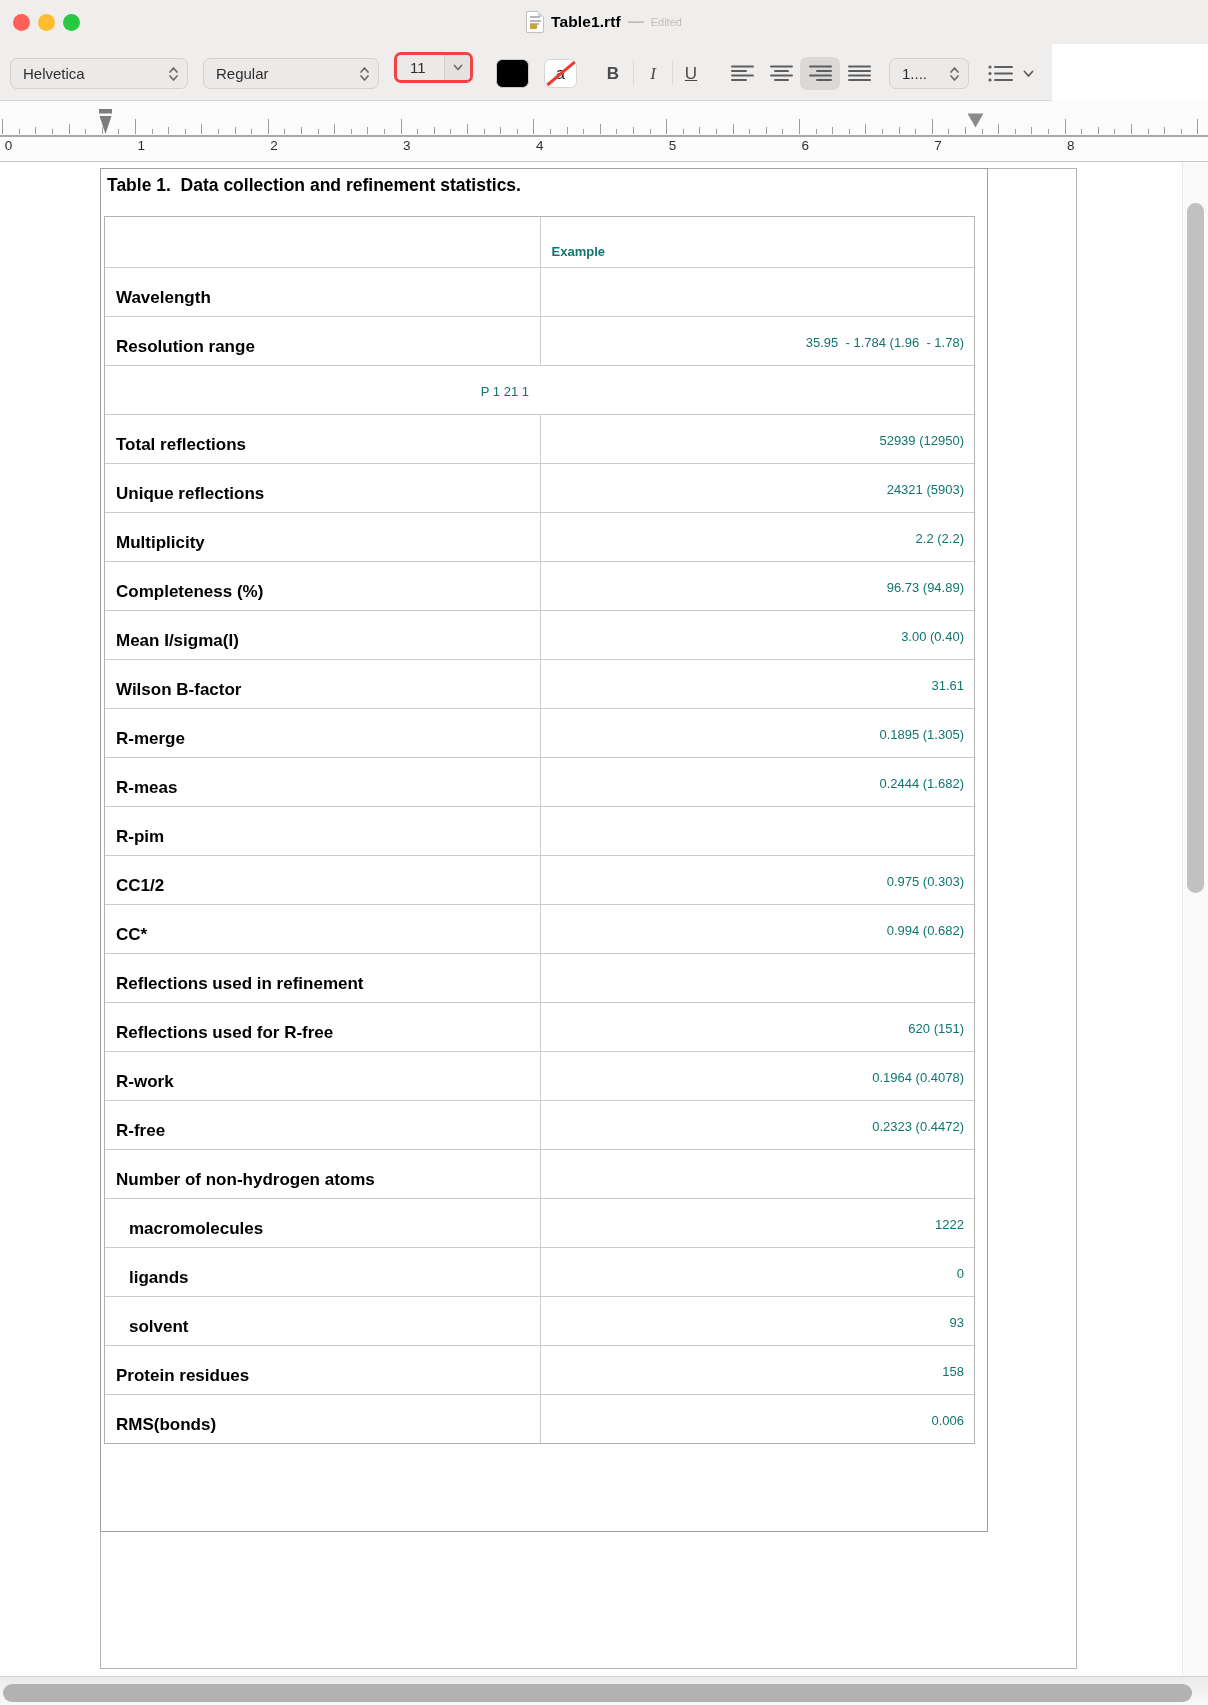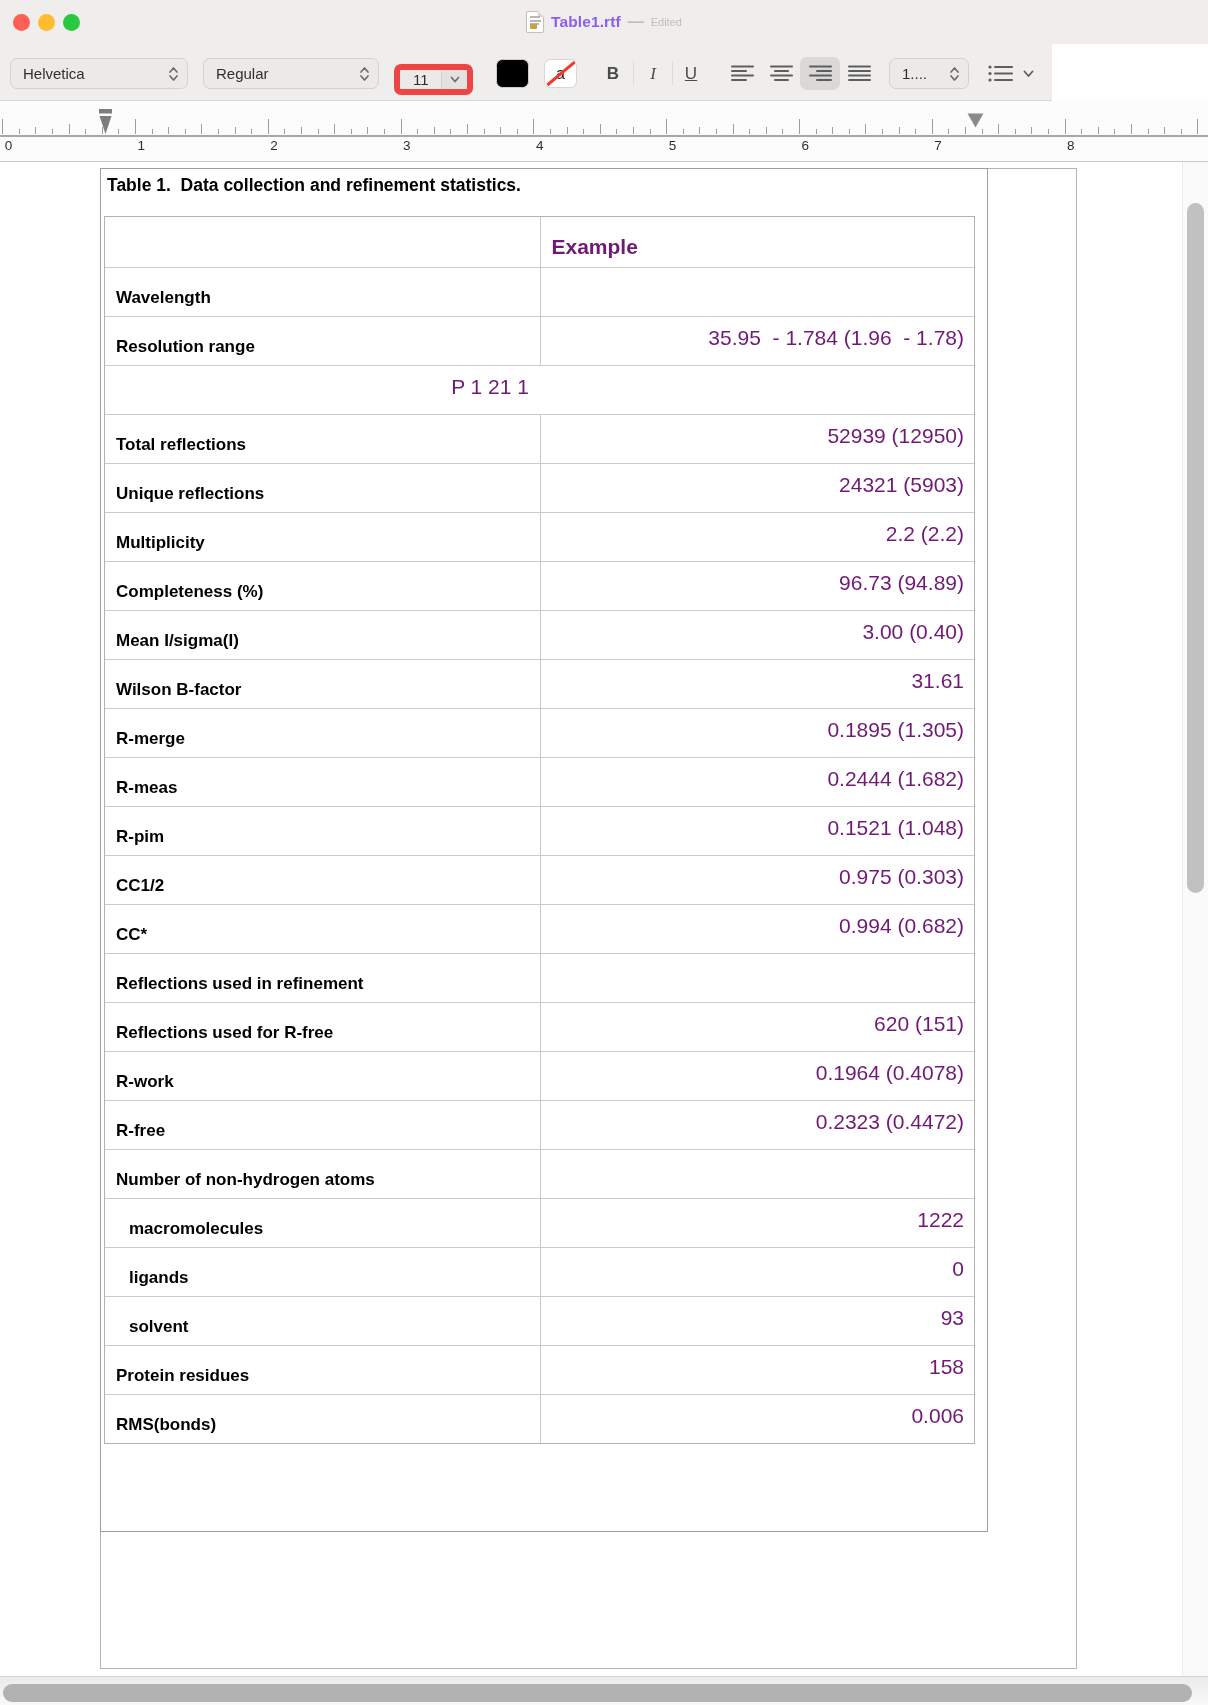--- a/index.html
+++ b/index.html
@@ -12,30 +12,30 @@
   .traffic { position:absolute; top:14px; width:17px; height:17px; border-radius:50%; }
   .tl-close { left:13px;  background:#FF5F57; }
   .tl-min   { left:38px;  background:#FEBC2E; }
   .tl-zoom  { left:63px;  background:#28C840; }
   .titlewrap { position:absolute; left:0; top:0; width:100%; height:44px; display:flex; align-items:center; justify-content:center; gap:7px; }
   .docicon { position:relative; width:18px; height:22px; background:#fff; border:1px solid #c3c1bf; border-radius:2px; box-shadow:0 0 1px rgba(0,0,0,.15); }
   .docicon .fold { position:absolute; right:-1px; top:-1px; width:0; height:0; border-left:6px solid #d8d6d4; border-top:6px solid #f0eeec; }
   .docicon .ln { position:absolute; left:3px; height:1.5px; background:#b9b7b5; }
   .docicon .ln1 { top:4px; width:10px; } .docicon .ln2 { top:8px; width:11px; } .docicon .ln3 { top:11px; width:9px; }
   .docicon .blob { position:absolute; left:3px; bottom:3px; width:7px; height:5px; background:#c8a23c; border-radius:1px; }
-  .doc-title { font-size:15.5px; font-weight:bold; color:#8b5cf6; letter-spacing:.1px; }
+  .doc-title { font-size:15.5px; font-weight:bold; color:#000000; letter-spacing:.1px; }
   .doc-dash { font-size:16px; color:#c0beba; font-weight:bold; }
   .doc-edited { font-size:11px; color:#c0beba; }
 
   
   .toolbar { position:absolute; left:0; top:44px; width:1052px; height:57px; background:#f0eeec; border-bottom:1px solid #d9d7d5; }
   .dd { position:absolute; top:14px; height:31px; background:#eceae8; border:1px solid #d4d2d0; border-radius:7px; display:flex; align-items:center; padding:0 8px 0 12px; font-size:15px; color:#2f2f2f; }
   .dd .lbl { flex:1 1 auto; }
   .updown { width:11px; height:18px; flex:0 0 auto; }
-  .combo { position:absolute; top:20px; height:31px; background:#eceae8; border:6px solid #ef4444; border-radius:7px; display:flex; align-items:stretch; font-size:15px; color:#2f2f2f; overflow:hidden; }
+  .combo { position:absolute; top:8px; height:31px; background:#eceae8; border:3px solid #ef4444; border-radius:7px; display:flex; align-items:stretch; font-size:15px; color:#2f2f2f; overflow:hidden; }
   .combo .num { display:flex; align-items:center; padding-left:13px; flex:1; }
   .combo .cbtn { width:26px; display:flex; align-items:center; justify-content:center; border-left:1px solid #d4d2d0; background:#e4e2e0; }
   .well { position:absolute; top:15px; width:33px; height:29px; border-radius:6.5px; }
   .well-black { background:#000; border:1px solid #cfcdcb; }
   .well-bg { background:#fff; border:1px solid #d8d6d4; display:flex; align-items:center; justify-content:center; font-size:16px; color:#1c1c1c; overflow:hidden; }
   .well-bg .slash { position:absolute; width:36px; height:2.6px; background:#ef3b2f; transform:rotate(-40deg); }
   .txtbtn { position:absolute; top:14px; width:30px; height:31px; display:flex; align-items:center; justify-content:center; font-size:17px; color:#4a4a4a; border-radius:6px; }
   .tsep { position:absolute; top:17px; width:1px; height:24px; background:#dcdad8; }
   .alignbtn { position:absolute; top:13px; width:40px; height:33px; display:flex; align-items:center; justify-content:center; border-radius:7px; }
   .alignbtn.selected { background:#dbd9d7; }
@@ -53,21 +53,21 @@
   .content { position:absolute; left:0; top:162px; width:1208px; height:1514px; background:#ffffff; overflow:hidden; }
   .pagebox { position:absolute; left:100px; top:6px; width:977px; height:1501px; border:1px solid #b6b4b2; background:#fff; }
   .tableframe { position:absolute; left:100px; top:6px; width:888px; height:1364px; border:1px solid #9e9e9e; background:#fff; }
   .doc-heading { position:absolute; left:107px; top:13px; font-size:17.5px; font-weight:bold; color:#000; white-space:pre; }
   .dtable { position:absolute; left:104px; top:54px; width:871px; border:1px solid #b2b2b2; background:#fff; }
   .t-row { display:flex; width:100%; height:49px; border-top:1px solid #cbcbcb; }
   .t-row.header { height:50px; border-top:none; }
   .t-cell { display:flex; align-items:flex-end; overflow:hidden; }
   .t-label { width:436px; border-right:1px solid #cbcbcb; padding:0 8px 8px 11px; font-weight:bold; font-size:17px; color:#000; white-space:pre; }
   .t-label.indent { padding-left:24px; }
-  .t-value { width:434px; justify-content:flex-end; padding:0 10px 15px 8px; font-size:21px; color:#701a75; white-space:pre; }
+  .t-value { width:434px; justify-content:flex-end; padding:0 10px 15px 8px; font-size:13px; color:#0f766e; white-space:pre; }
   .t-value.headcell { justify-content:flex-start; font-weight:bold; padding:0 8px 8px 11px; }
   .caret { display:inline-block; width:3px; height:21px; border-radius:1px; vertical-align:-4px; margin:0 -1px; background:#4AA0F8; }
 
   
   .vtrack { position:absolute; left:1182px; top:0; width:26px; height:1514px; background:#fafafa; border-left:1px solid #ebebeb; }
   .vthumb { position:absolute; left:4px; top:41px; width:17px; height:690px; background:#c1c1c1; border-radius:8.5px; }
   .bottombar { position:absolute; left:0; top:1676px; width:1208px; height:29px; background:linear-gradient(#ebebeb,#f9f9f9); border-top:1px solid #d6d4d2; }
   .hthumb { position:absolute; left:3px; top:7px; width:1189px; height:18px; background:#b2b2b2; border-radius:9px; }
 </style>
 </head>
@@ -329,21 +329,20 @@
           <div class="t-row">
             <div class="t-cell t-label">R-merge</div>
             <div class="t-cell t-value">0.1895 (1.305)</div>
           </div>
           <div class="t-row">
             <div class="t-cell t-label">R-meas</div>
             <div class="t-cell t-value">0.2444 (1.682)</div>
           </div>
           <div class="t-row">
             <div class="t-cell t-label">R-pim</div>
-            <div class="t-cell t-value">0.1521 (1.048)</div>
           </div>
           <div class="t-row">
             <div class="t-cell t-label">CC1/2</div>
             <div class="t-cell t-value">0.975 (0.303)</div>
           </div>
           <div class="t-row">
             <div class="t-cell t-label">CC*</div>
             <div class="t-cell t-value">0.994 (0.682)</div>
           </div>
           <div class="t-row">

